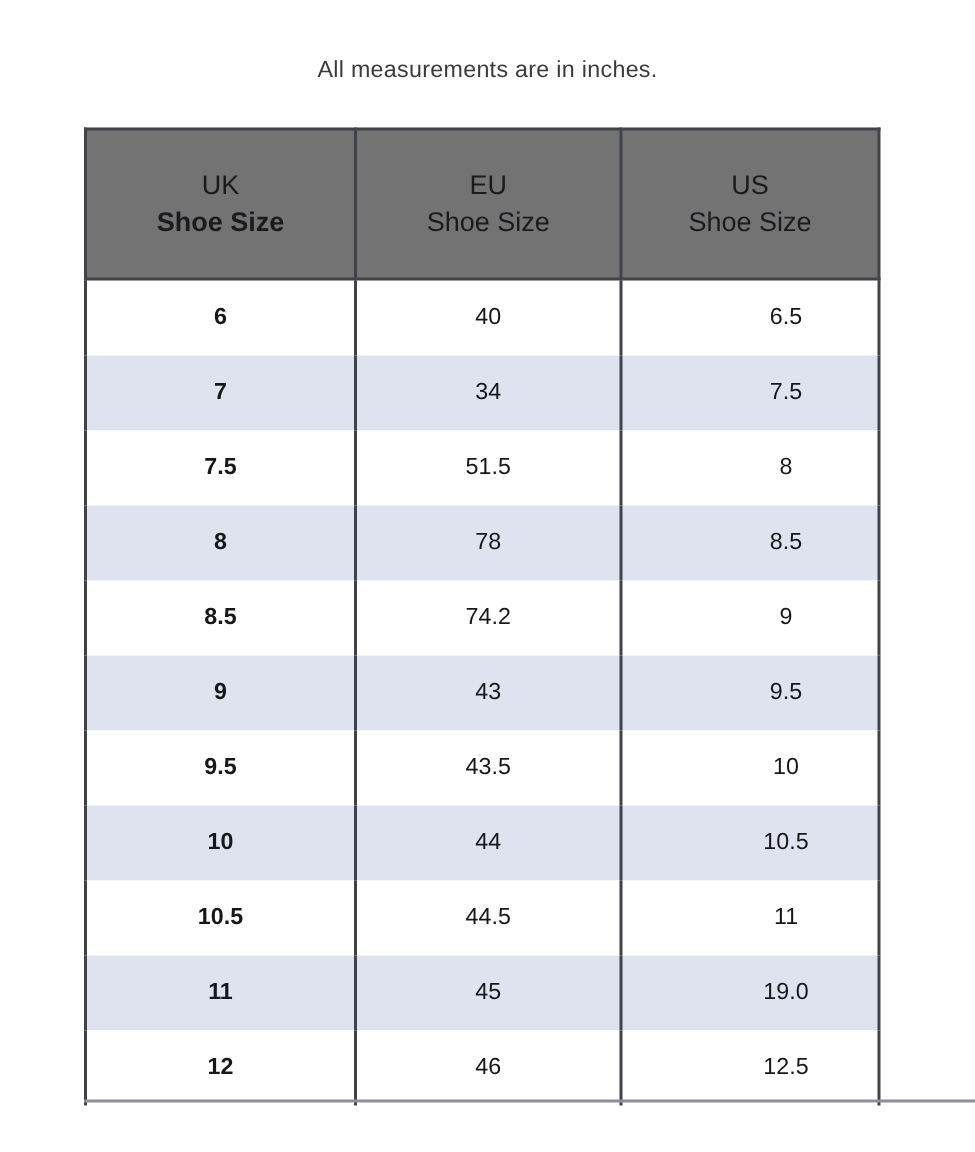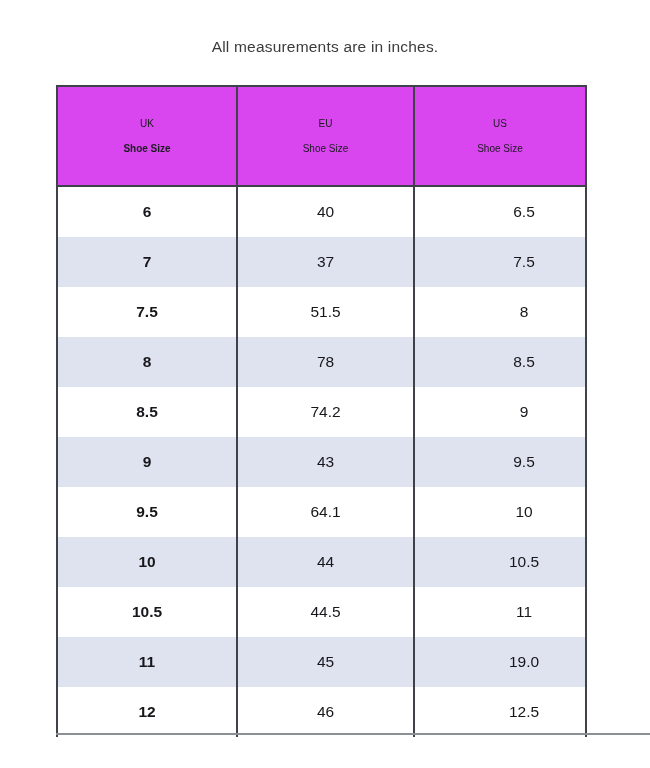--- a/index.html
+++ b/index.html
@@ -46,29 +46,29 @@
     table-layout: fixed;
   }
 
   .size-table col.col-uk { width: 180px; }
   .size-table col.col-eu { width: 177px; }
   .size-table col.col-us { width: 172px; }
 
   
   .size-table thead th {
     height: 98px;
-    background: #d946ef;
+    background: #737373;
     border-top: 2px solid #40424a;
     border-bottom: 2px solid #40424a;
     border-right: 2px solid #40424a;
     padding: 0;
     vertical-align: middle;
     text-align: center;
     font-weight: 400;
-    font-size: 10px;
+    font-size: 18px;
     color: #1b1b1f;
     line-height: 25px;
   }
   .size-table thead th:first-child {
     border-left: 2px solid #40424a;
   }
 
   .hdr-region {
     display: block;
     font-weight: 400;
@@ -153,21 +153,21 @@
       </tr>
     </thead>
     <tbody id="table-body">
         <tr>
           <td class="cell-uk">6</td>
           <td class="cell-eu">40</td>
           <td class="cell-us">6.5</td>
         </tr>
         <tr class="stripe">
           <td class="cell-uk">7</td>
-          <td class="cell-eu">37</td>
+          <td class="cell-eu">34</td>
           <td class="cell-us">7.5</td>
         </tr>
         <tr>
           <td class="cell-uk">7.5</td>
           <td class="cell-eu">51.5</td>
           <td class="cell-us">8</td>
         </tr>
         <tr class="stripe">
           <td class="cell-uk">8</td>
           <td class="cell-eu">78</td>
@@ -178,21 +178,21 @@
           <td class="cell-eu">74.2</td>
           <td class="cell-us">9</td>
         </tr>
         <tr class="stripe">
           <td class="cell-uk">9</td>
           <td class="cell-eu">43</td>
           <td class="cell-us">9.5</td>
         </tr>
         <tr>
           <td class="cell-uk">9.5</td>
-          <td class="cell-eu">64.1</td>
+          <td class="cell-eu">43.5</td>
           <td class="cell-us">10</td>
         </tr>
         <tr class="stripe">
           <td class="cell-uk">10</td>
           <td class="cell-eu">44</td>
           <td class="cell-us">10.5</td>
         </tr>
         <tr>
           <td class="cell-uk">10.5</td>
           <td class="cell-eu">44.5</td>

